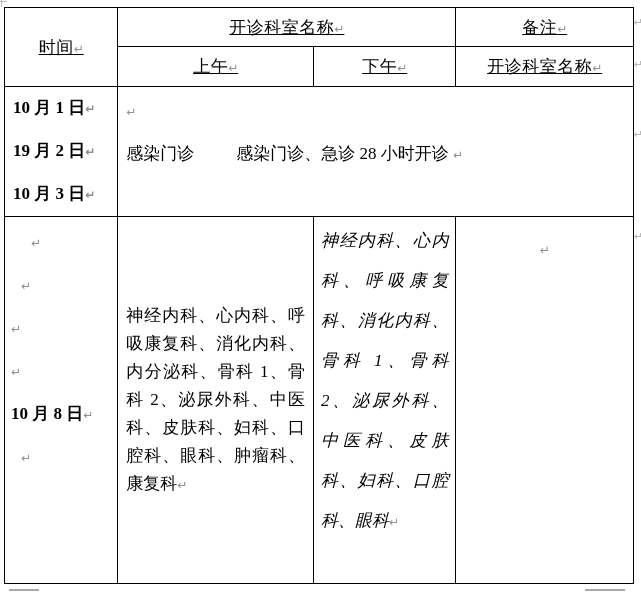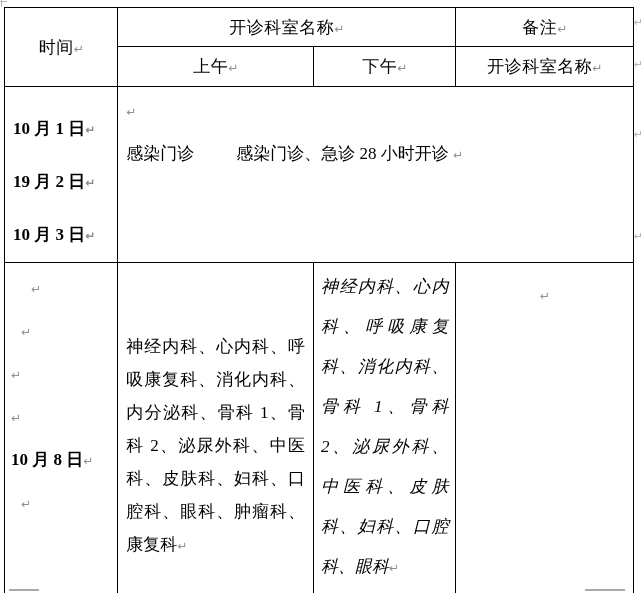--- a/index.html
+++ b/index.html
@@ -24,53 +24,54 @@
   table.sched td {
     border: 1.5px solid #000000;
     font-size: 17px;
     color: #000000;
     overflow: hidden;
   }
   td.hdr {
     text-align: center;
     vertical-align: middle;
     letter-spacing: 0.5px;
+    text-decoration: underline;
   }
   
   .pm {
     color: #8f8f8f;
     font-size: 12px;
     font-family: "DejaVu Sans", sans-serif;
     letter-spacing: 0;
   }
   td.dates-cell {
     vertical-align: middle;
-    padding: 16px 0 0 8px;
-    line-height: 51px;
+    padding: 0 0 0 8px;
+    line-height: 41px;
     font-weight: bold;
   }
   td.closed-cell {
     vertical-align: top;
     padding: 3px 0 0 8px;
     line-height: 41px;
   }
   .gap-spacer { display: inline-block; width: 42px; }
   td.open-date-cell {
     vertical-align: top;
     padding: 4px 6px 0 6px;
     line-height: 41px;
   }
   .empty-line { display: block; line-height: 41px; }
   .ml20 { margin-left: 20px; }
   .ml10 { margin-left: 10px; }
   .date-text { font-weight: bold; }
   td.morning-cell {
     vertical-align: middle;
     padding: 12px 8px;
-    line-height: 33px;
+    line-height: 28px;
     text-align: justify;
   }
   td.afternoon-cell {
     vertical-align: top;
     padding: 4px 7px 0 7px;
     line-height: 40px;
     text-align: justify;
     font-style: italic;
   }
   td.open-remark-cell {

